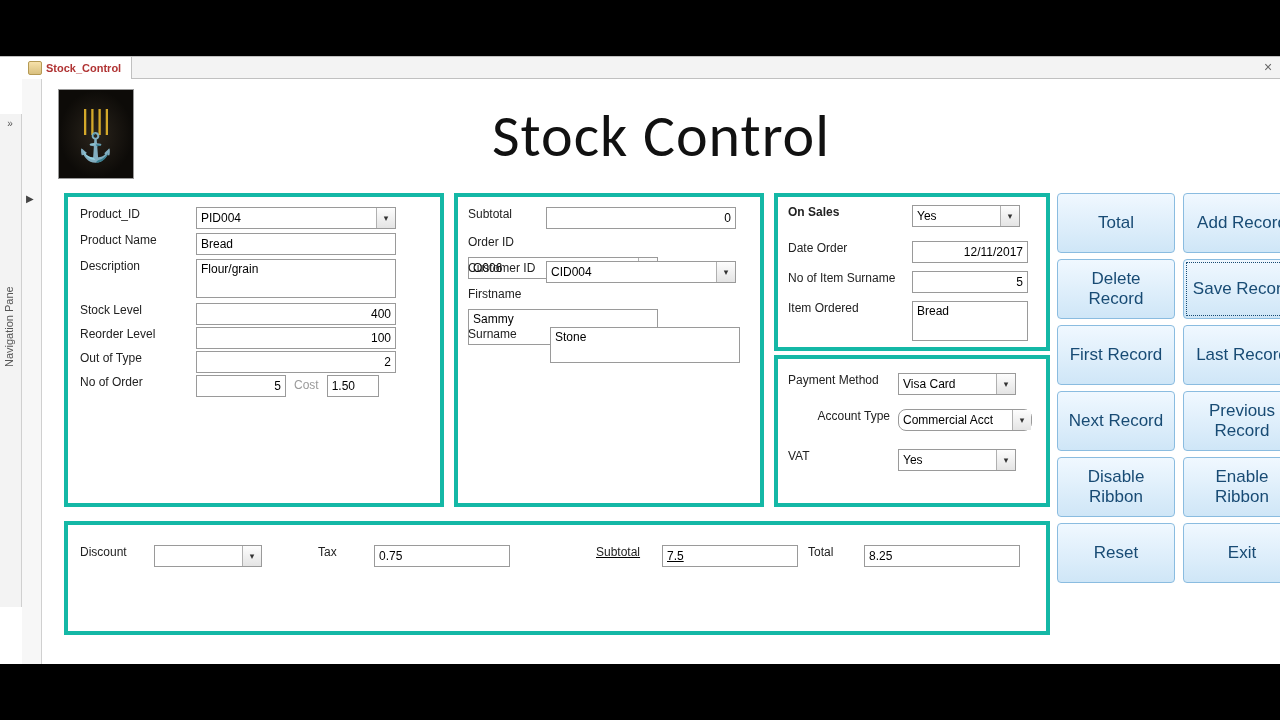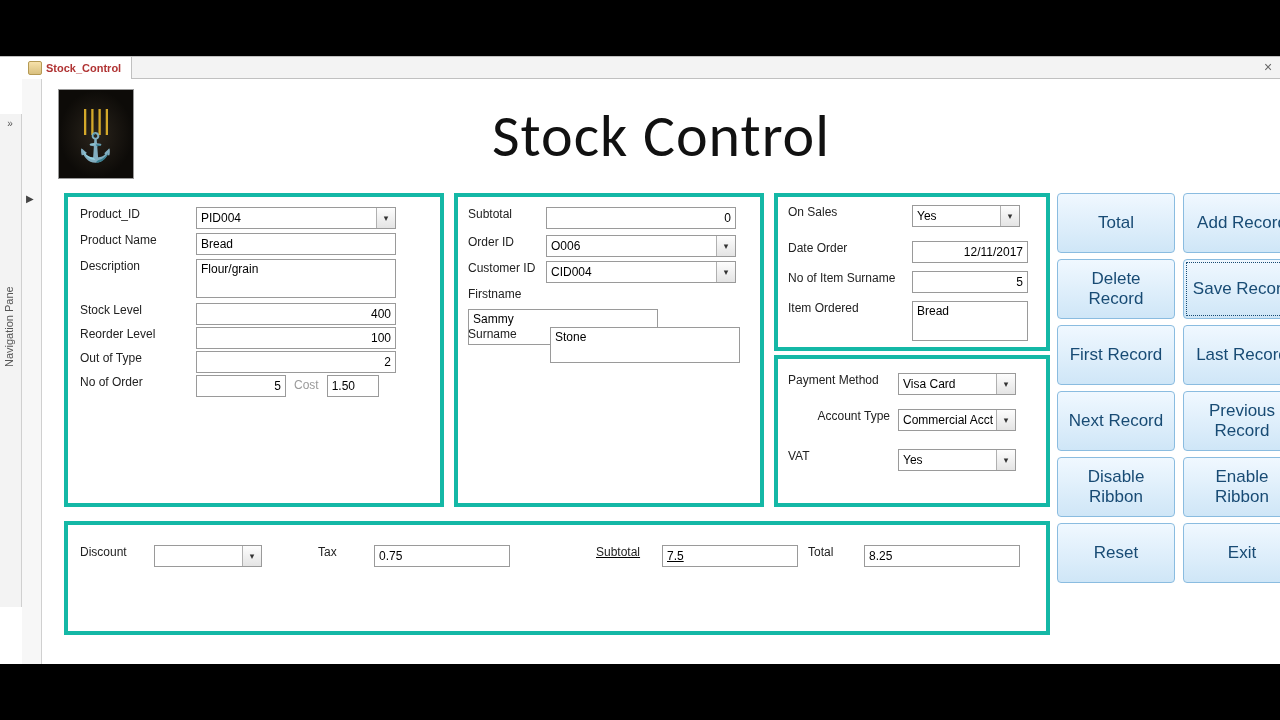--- a/index.html
+++ b/index.html
@@ -108,41 +108,41 @@
             <span class="lbl" style="color:#9a9a9a; padding-top:3px;">Cost</span>
             <input class="fld" style="width: 52px;" value="1.50">
           </div>
         </div>
 
         <div class="group-box" id="grp-order">
           <div class="row" style="left:10px; top:10px;">
             <span class="lbl" style="width:70px;">Subtotal</span>
             <input class="fld r" style="width: 190px;" value="0">
           </div>
-          <div class="row" style="left:10px; top:38px;">
+          <div class="row" style="left:10px; top:38px;flex-direction:column;">
             <span class="lbl" style="width:70px;">Order ID</span>
             <span class="cbo-wrap"><input class="cbo" style="width: 190px;" value="O006"></span>
           </div>
           <div class="row" style="left:10px; top:64px;">
             <span class="lbl" style="width:70px;">Customer ID</span>
             <span class="cbo-wrap"><input class="cbo" style="width: 190px;" value="CID004"></span>
           </div>
           <div class="row" style="left:10px; top:90px;flex-direction:column;">
             <span class="lbl" style="width:70px;">Firstname</span>
             <textarea class="txt-area" style="width: 190px; height: 36px;">Sammy</textarea>
           </div>
           <div class="row" style="left:10px; top:130px;gap:12px;">
             <span class="lbl" style="width:70px;">Surname</span>
             <textarea class="txt-area" style="width: 190px; height: 36px;">Stone</textarea>
           </div>
         </div>
 
         <div class="group-box" id="grp-sales">
           <div class="row" style="left:10px; top:8px;">
-            <span class="lbl" style="width:116px;">On Sales</span>
+            <span class="lbl" style="width:116px;font-weight:bold;">On Sales</span>
             <span class="cbo-wrap"><input class="cbo" style="width: 108px;" value="Yes"></span>
           </div>
           <div class="row" style="left:10px; top:44px;">
             <span class="lbl" style="width:116px;">Date Order</span>
             <input class="fld r" style="width: 116px;" value="12/11/2017">
           </div>
           <div class="row" style="left:10px; top:74px;">
             <span class="lbl" style="width:116px;">No of Item Surname</span>
             <input class="fld r" style="width: 116px;" value="5">
           </div>
@@ -152,21 +152,21 @@
           </div>
         </div>
 
         <div class="group-box" id="grp-payment">
           <div class="row" style="left:10px; top:14px;">
             <span class="lbl" style="width:102px;">Payment Method</span>
             <span class="cbo-wrap"><input class="cbo" style="width: 118px;" value="Visa Card"></span>
           </div>
           <div class="row" style="left:10px; top:50px;">
             <span class="lbl" style="width:102px;text-align:right;">Account Type</span>
-            <span class="cbo-wrap"><input class="cbo" style="width: 118px;" value="Commercial Acct"></span>
+            <span class="cbo-wrap"><input class="cbo" style="width: 134px; border-radius: 8px;" value="Commercial Acct"></span>
           </div>
           <div class="row" style="left:10px; top:90px;">
             <span class="lbl" style="width:102px;">VAT</span>
             <span class="cbo-wrap"><input class="cbo" style="width: 118px;" value="Yes"></span>
           </div>
         </div>
 
         <div class="group-box" id="grp-totals">
           <div class="row" style="left:12px; top:20px;">
             <span class="lbl" style="width:66px;">Discount</span>

